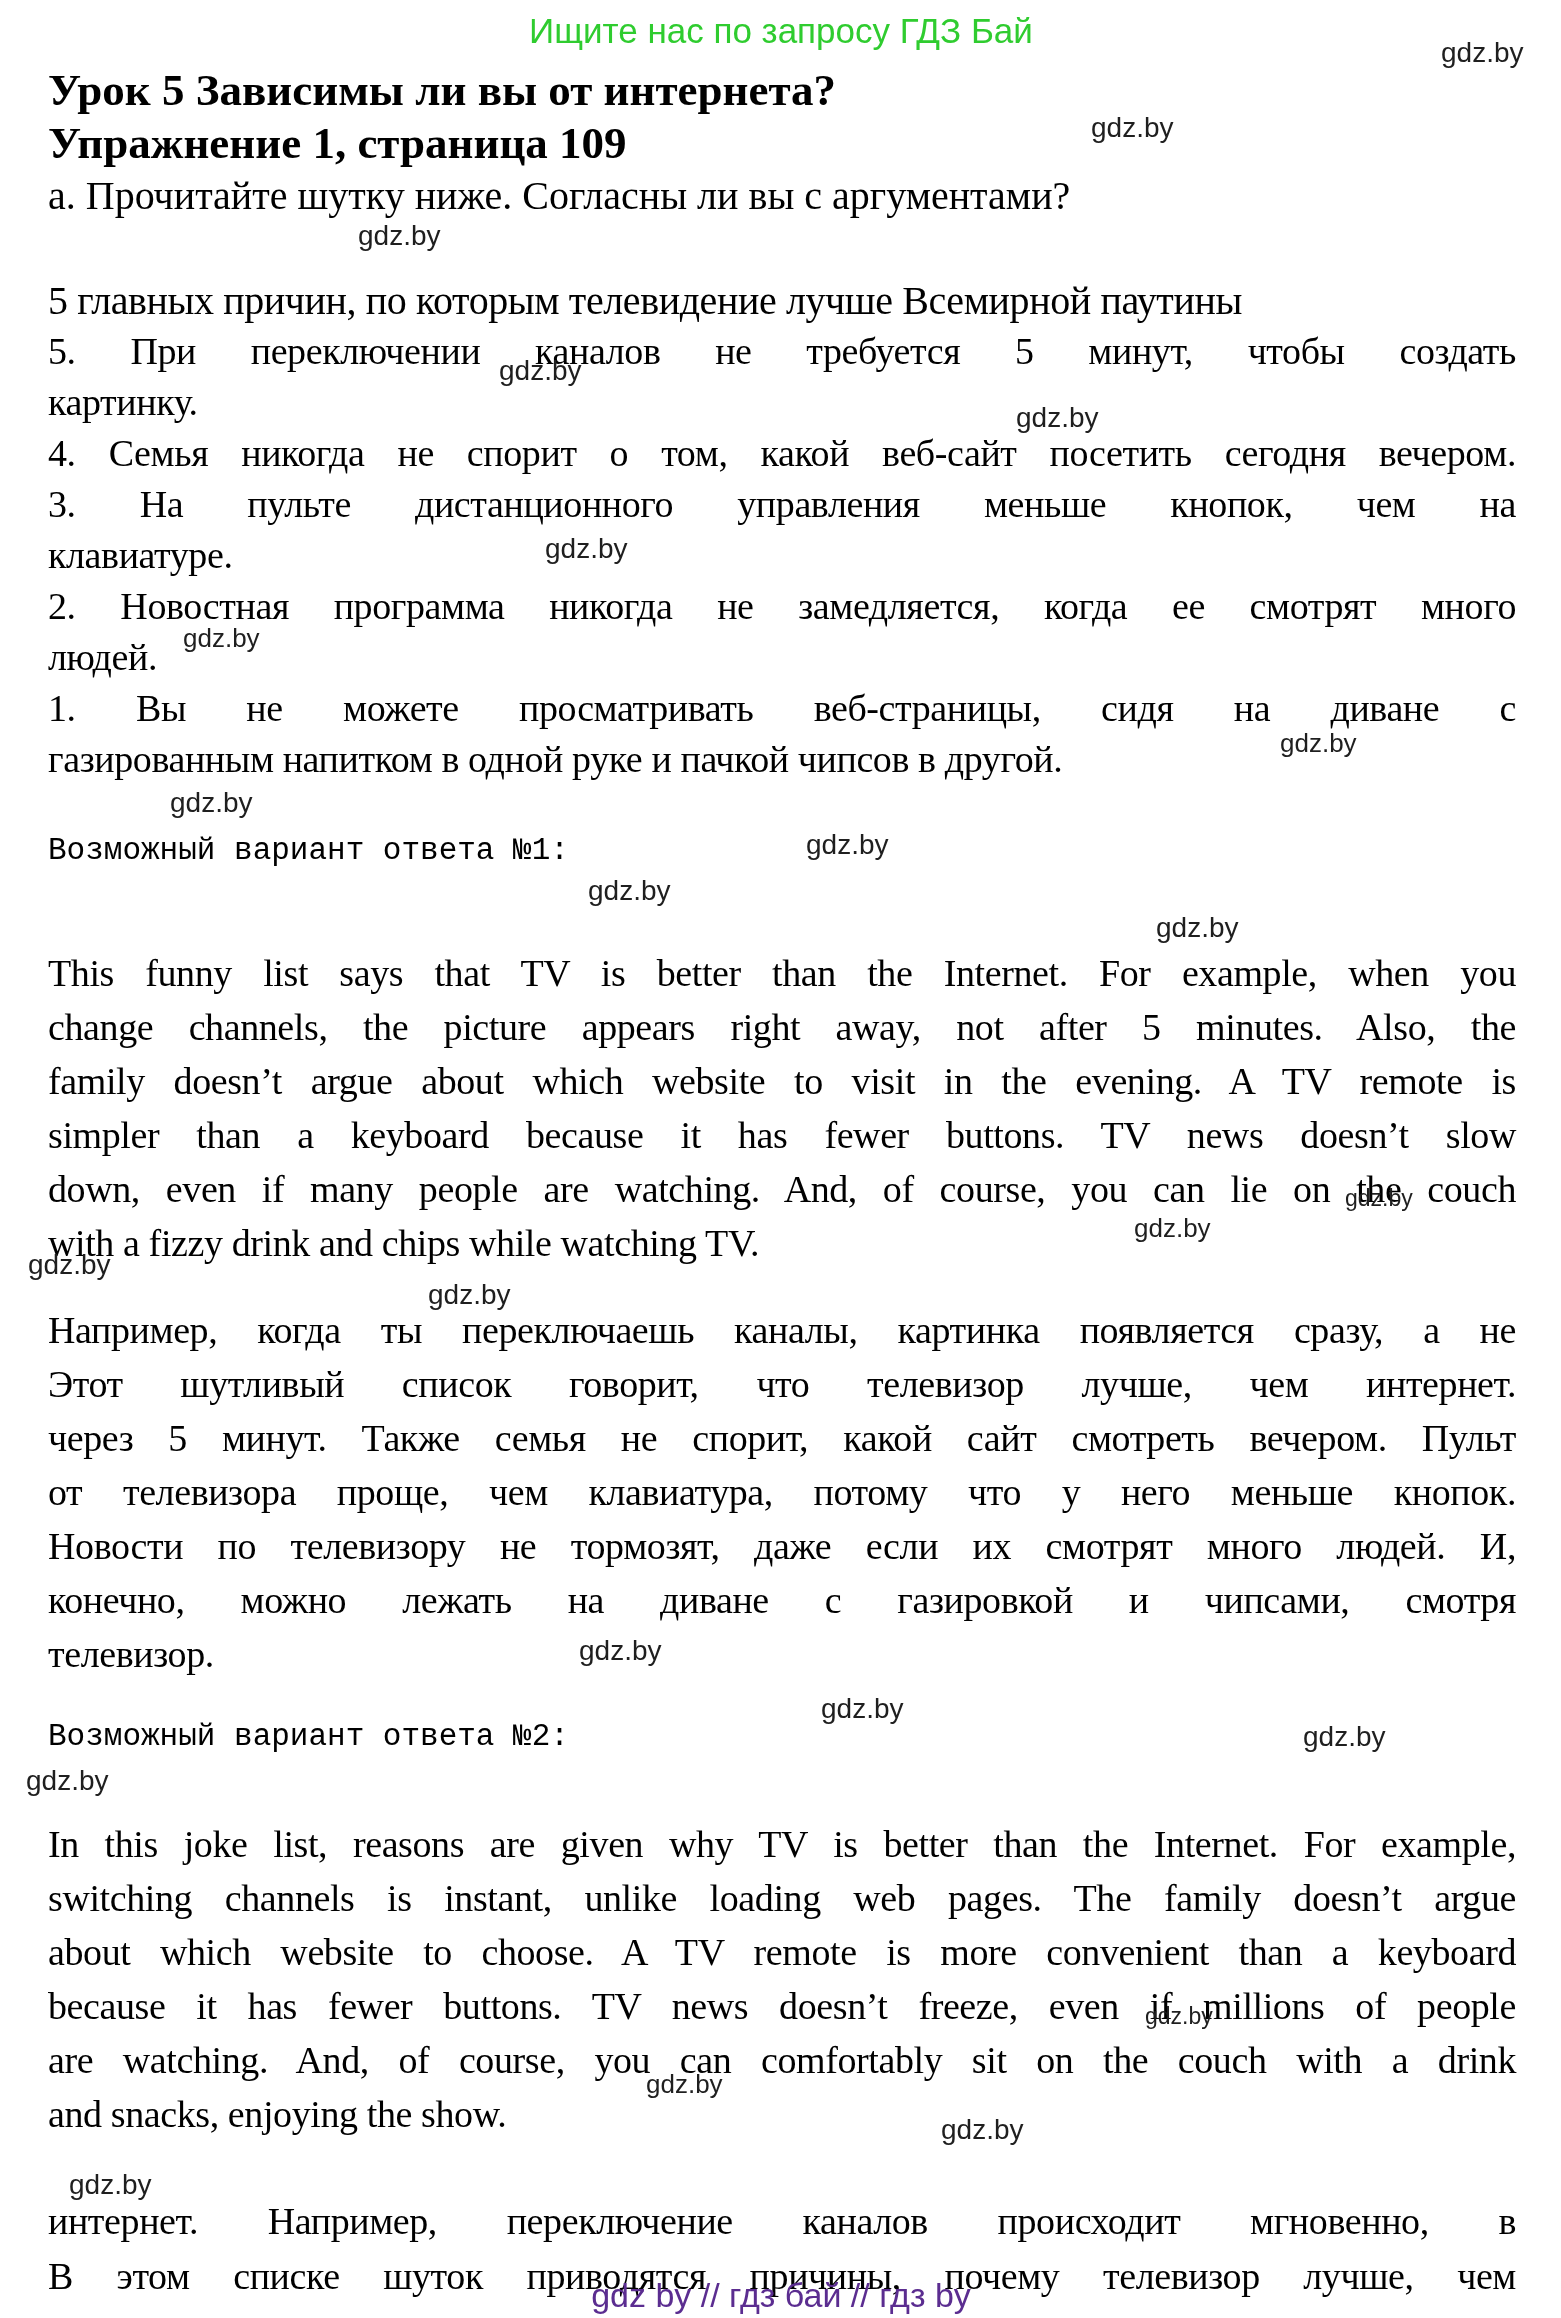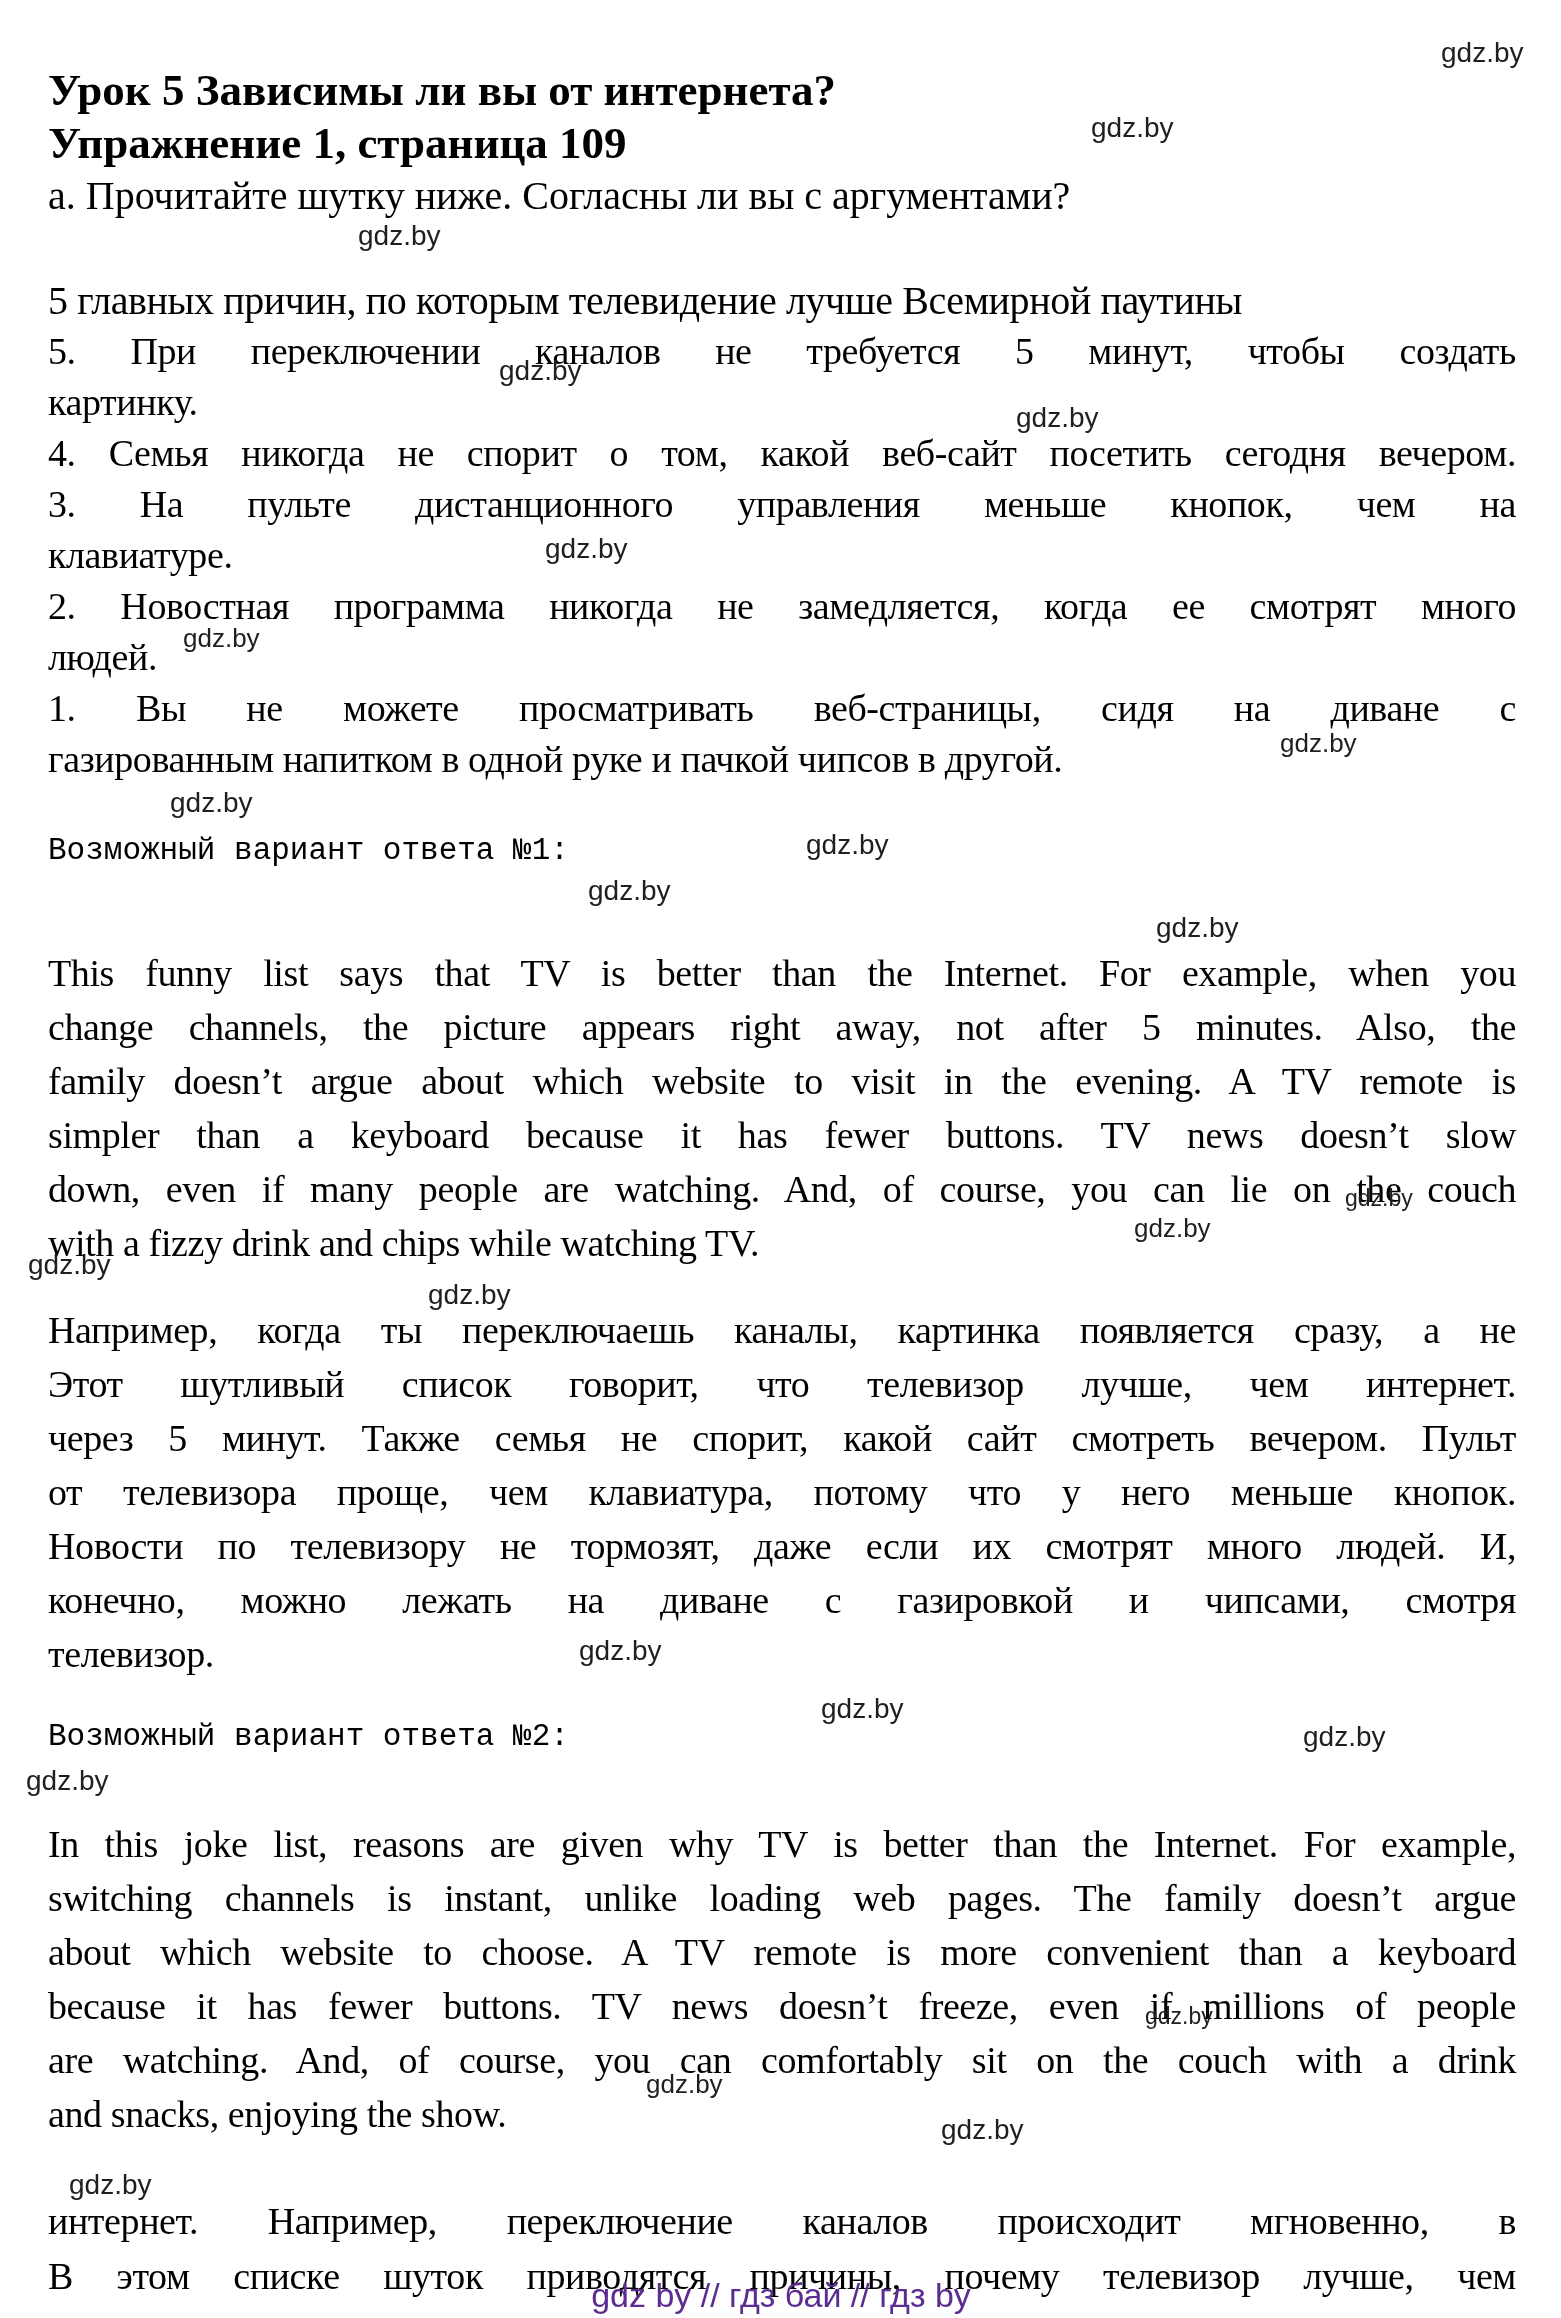--- a/index.html
+++ b/index.html
@@ -79,20 +79,21 @@
     font-family: "Liberation Sans", "DejaVu Sans", sans-serif;
     color: #1f1f1f;
     white-space: nowrap;
   }
 </style>
 </head>
 <body>
 
 <div class="page">
 
+  <div class="promo">Ищите нас по запросу ГДЗ Бай</div>
 
   <div class="h-title" id="lesson-title">Урок 5 Зависимы ли вы от интернета?</div>
   <div class="h-title" id="exercise-title">Упражнение 1, страница 109</div>
   <div class="task-line">а. Прочитайте шутку ниже. Согласны ли вы с аргументами?</div>
 
   <div class="block" id="list-block">
     <div class="line list-title">5 главных причин, по которым телевидение лучше Всемирной паутины</div>
     <div class="line j">5. При переключении каналов не требуется 5 минут, чтобы создать</div>
     <div class="line">картинку.</div>
     <div class="line j">4. Семья никогда не спорит о том, какой веб-сайт посетить сегодня вечером.</div>

